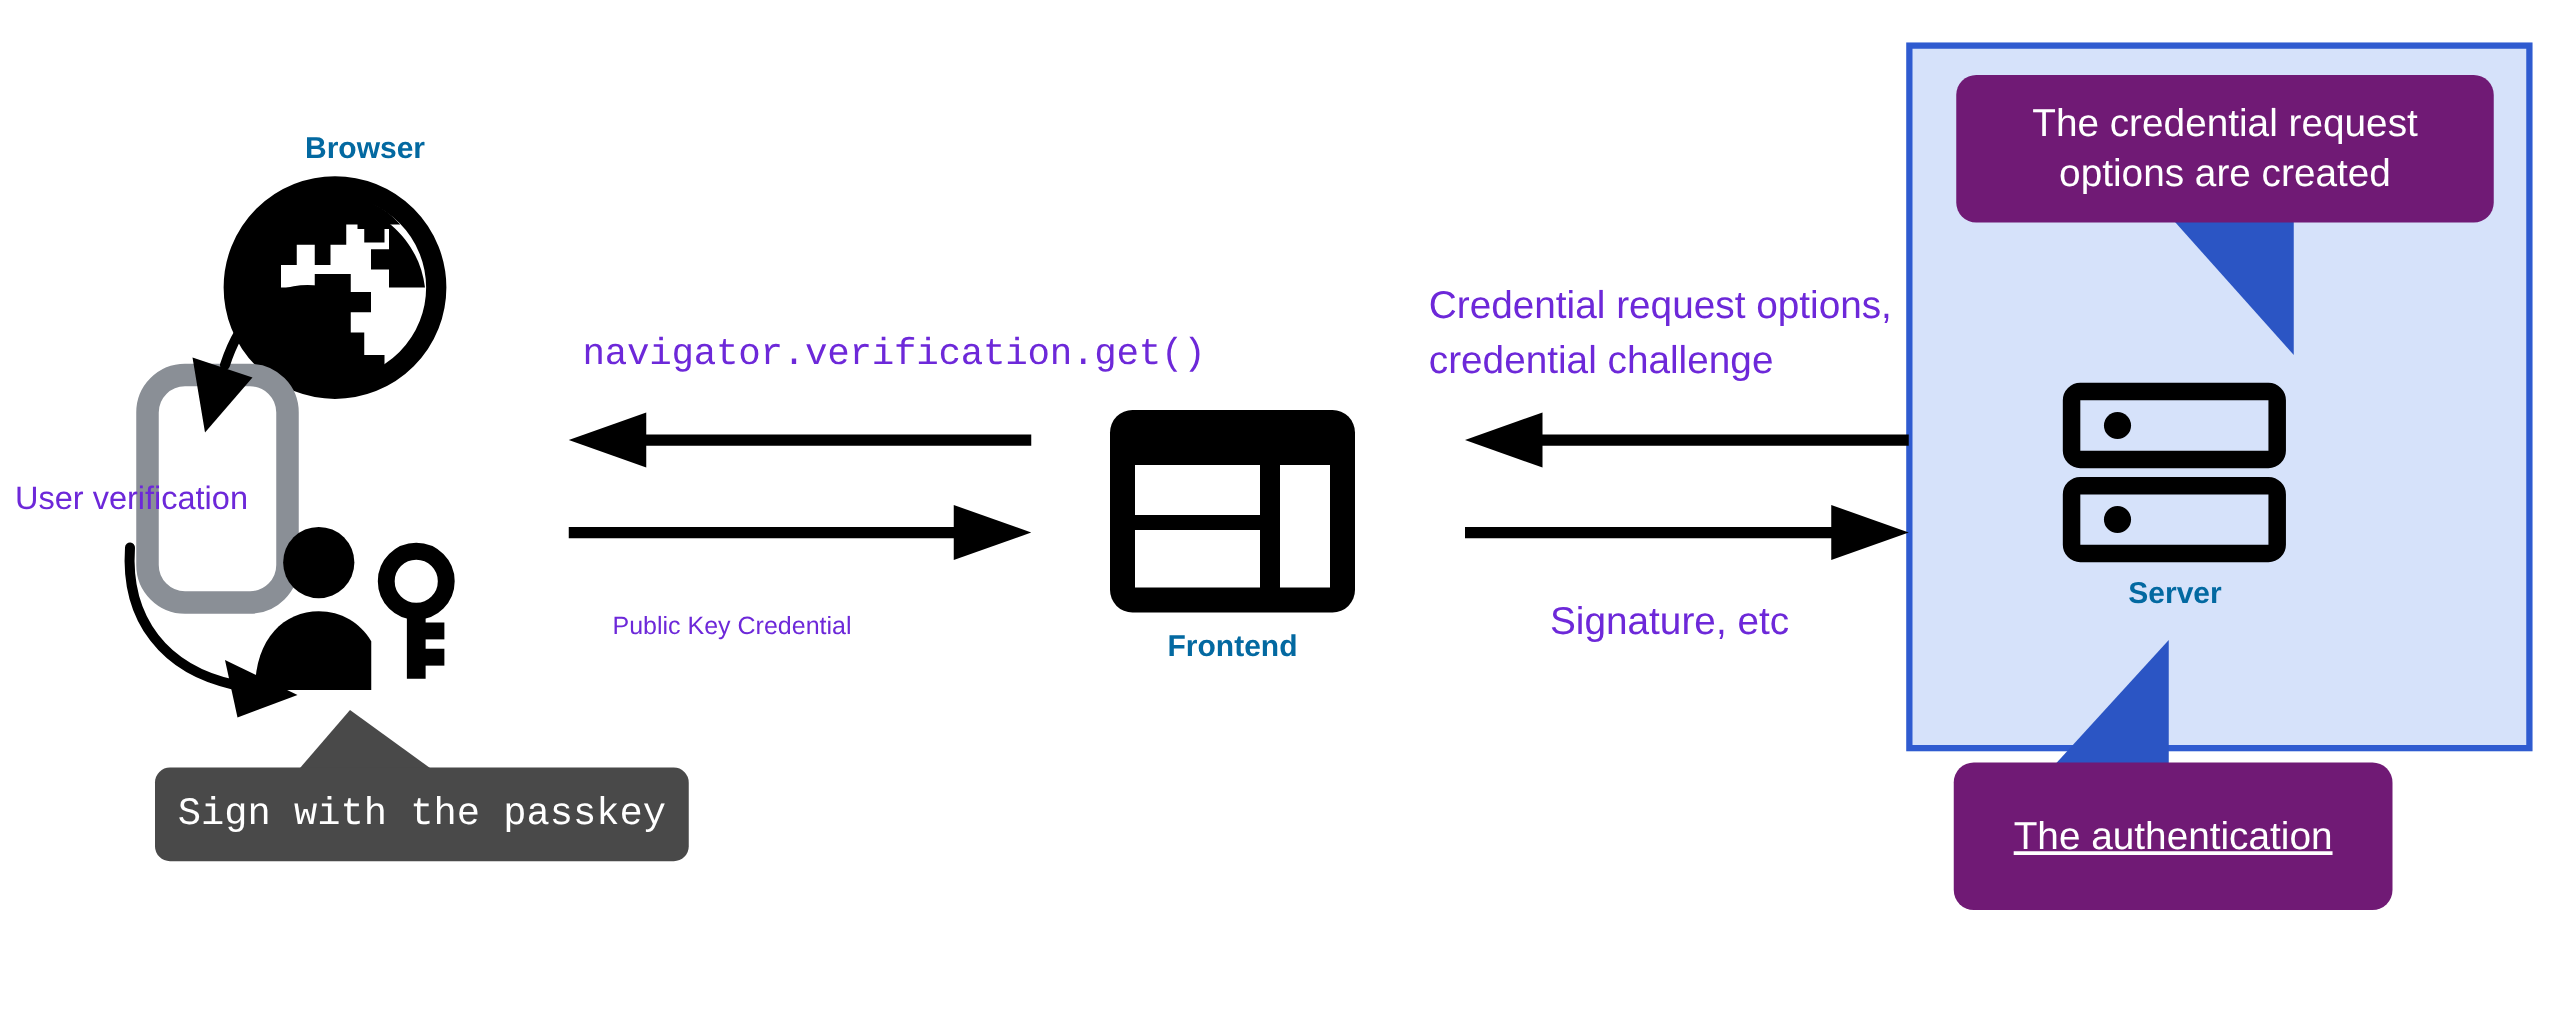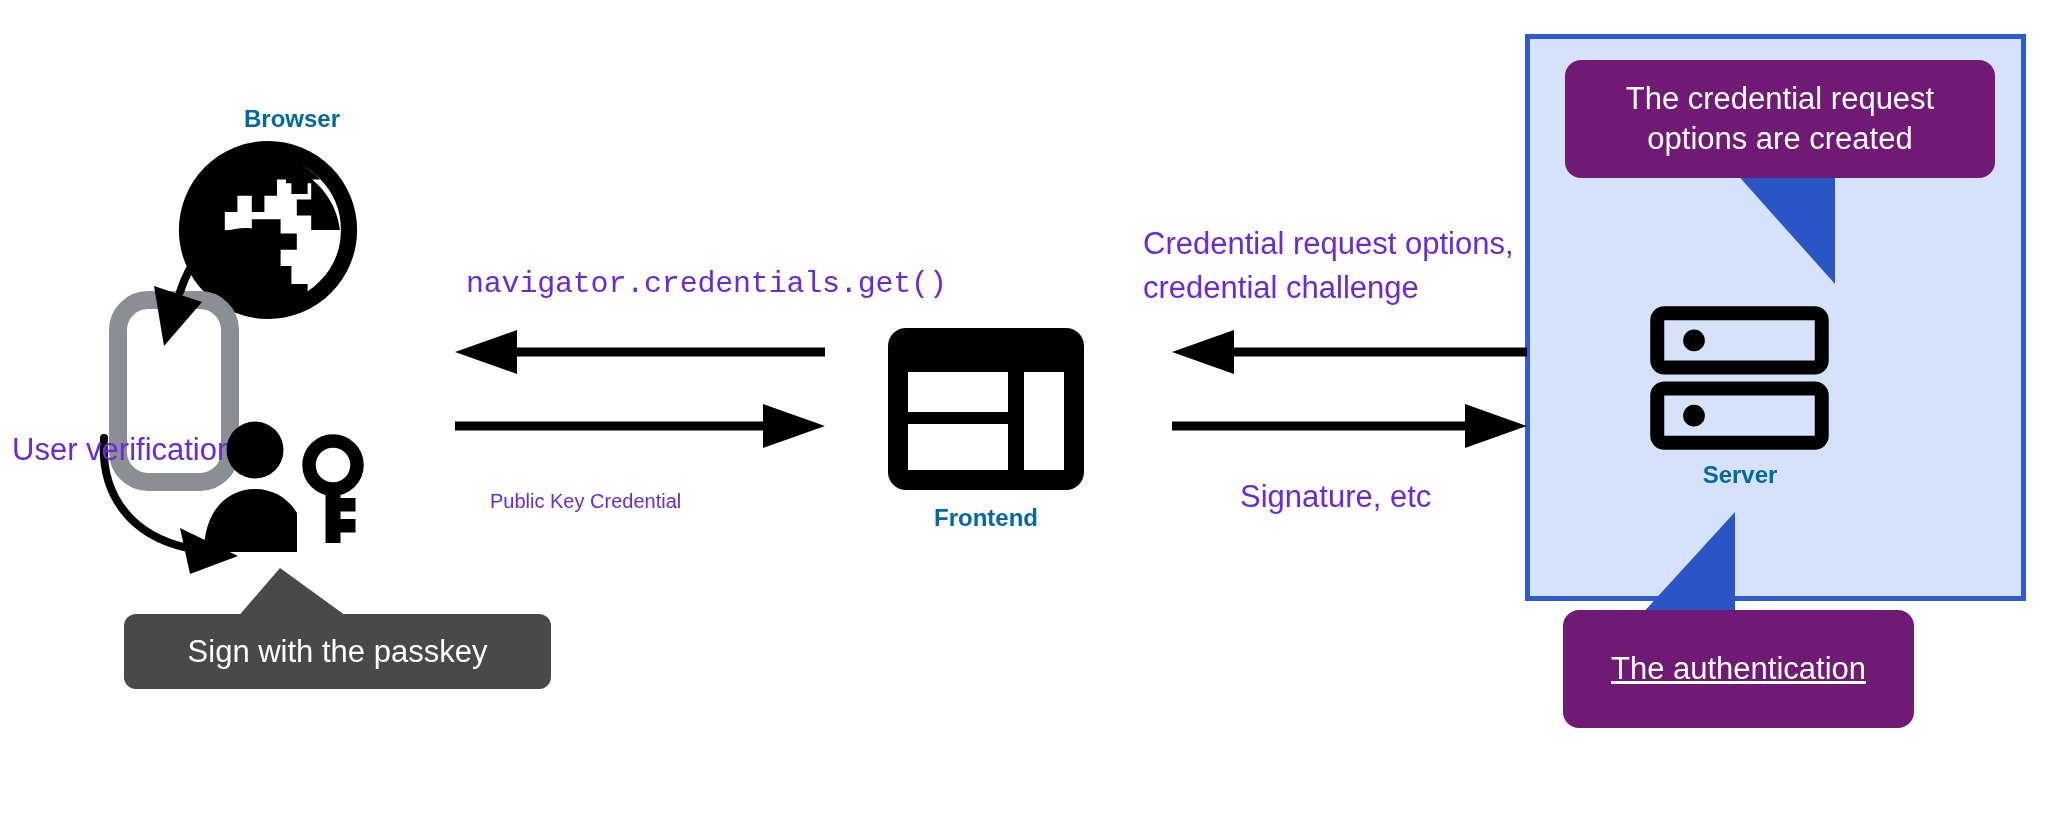--- a/index.html
+++ b/index.html
@@ -10,21 +10,21 @@
   body {
     font-family: "Liberation Sans", sans-serif;
   }
   #stage {
     position: relative;
     width: 2046px;
     height: 818px;
     background: #ffffff;
     overflow: hidden;
   }
-  .abs { position: absolute; }
+  .abs { position: absolute; font-family: Liberation Mono, monospace; }
 
   
   .lbl {
     position: absolute;
     color: #6d28d9;
     font-family: "Liberation Sans", sans-serif;
     white-space: pre;
     line-height: 1.28;
   }
   .lbl-mono {
@@ -126,21 +126,21 @@
     </svg>
   </div>
 
   <div class="abs" style="left:92px; top:432px; width:190px; height:150px;">
     <svg width="190" height="150" viewBox="0 0 190 150" aria-hidden="true">
       <path d="M12 6 C8 64 40 104 96 116" fill="none" stroke="#000" stroke-width="8" stroke-linecap="round"></path>
       <path d="M146 124 L88 96 L98 142 Z" fill="#000"></path>
     </svg>
   </div>
 
-  <div class="lbl" style="left:12px; top:382px; font-size:31px;margin-top:48px;">User verification</div>
+  <div class="lbl" style="left:12px; top:382px; font-size:26px;">User verification</div>
 
   <div class="abs" style="left:195px; top:420px; width:180px; height:135px;">
     <svg width="180" height="135" viewBox="0 0 120 90" aria-hidden="true">
       <circle cx="40" cy="20" r="19" fill="#000"></circle>
       <path d="M6 88 C6 60 22 46 40 46 C52 46 62 52 68 62 L68 88 Z" fill="#000"></path>
       <circle cx="92" cy="30" r="16" fill="none" stroke="#000" stroke-width="9"></circle>
       <rect x="87" y="42" width="10" height="40" fill="#000"></rect>
       <rect x="95" y="52" width="12" height="9" fill="#000"></rect>
       <rect x="95" y="66" width="12" height="9" fill="#000"></rect>
     </svg>
@@ -149,21 +149,21 @@
   <div class="abs" style="left:200px; top:568px; width:190px; height:60px;">
     <svg width="190" height="60" viewBox="0 0 190 60" aria-hidden="true">
       <path d="M30 58 L80 0 L160 58 Z" fill="#494949"></path>
     </svg>
   </div>
 
   <div class="abs" id="passkey-tooltip">
     <span>Sign with the passkey</span>
   </div>
 
-  <div class="lbl lbl-mono" style="left:466px; top:265px; font-size:30px;">navigator.credentials.get()</div>
+  <div class="lbl lbl-mono" style="left:466px; top:265px; font-size:30px;">navigator.verification.get()</div>
 
   <div class="abs" style="left:455px; top:330px; width:370px; height:44px;">
     <svg width="370" height="44" viewBox="0 0 370 44" aria-hidden="true">
       <line x1="60" y1="22" x2="370" y2="22" stroke="#000" stroke-width="9"></line>
       <path d="M0 22 L62 0 L62 44 Z" fill="#000"></path>
     </svg>
   </div>
 
   <div class="abs" style="left:455px; top:404px; width:370px; height:44px;">
     <svg width="370" height="44" viewBox="0 0 370 44" aria-hidden="true">

